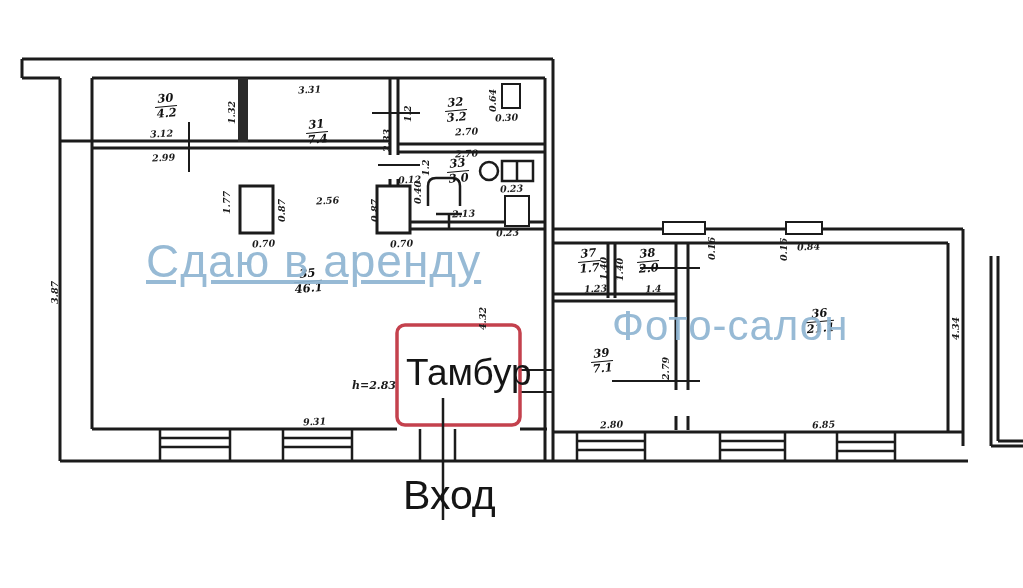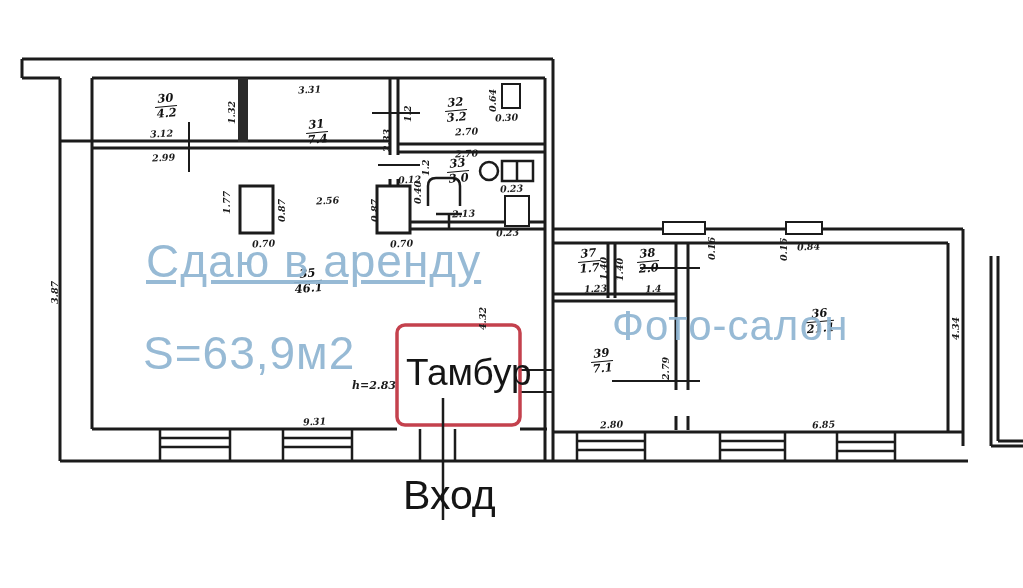--- a/index.html
+++ b/index.html
@@ -184,18 +184,17 @@
   <span class="dim" style="left:812px;top:419px">6.85</span>
 
   <span class="note" style="left:352px;top:379px">h=2.83</span>
 
   <span class="blk" style="left:406px;top:352px;font-size:37px;">Тамбур</span>
 
   <span class="blk" style="left:403px;top:472px;font-size:41px;">Вход</span>
 
   <span class="wm" style="left:146px;top:234px;font-size:46px;text-decoration:underline;">Сдаю в аренду</span>
 
-  <span class="wm" style="left:143px;top:326px;font-size:46px;">S=63,9м2</span>
 
   <span class="wm" style="left:612px;top:302px;font-size:42px;">Фото-салон</span>
 
 
 </div>
 
 </body></html>

